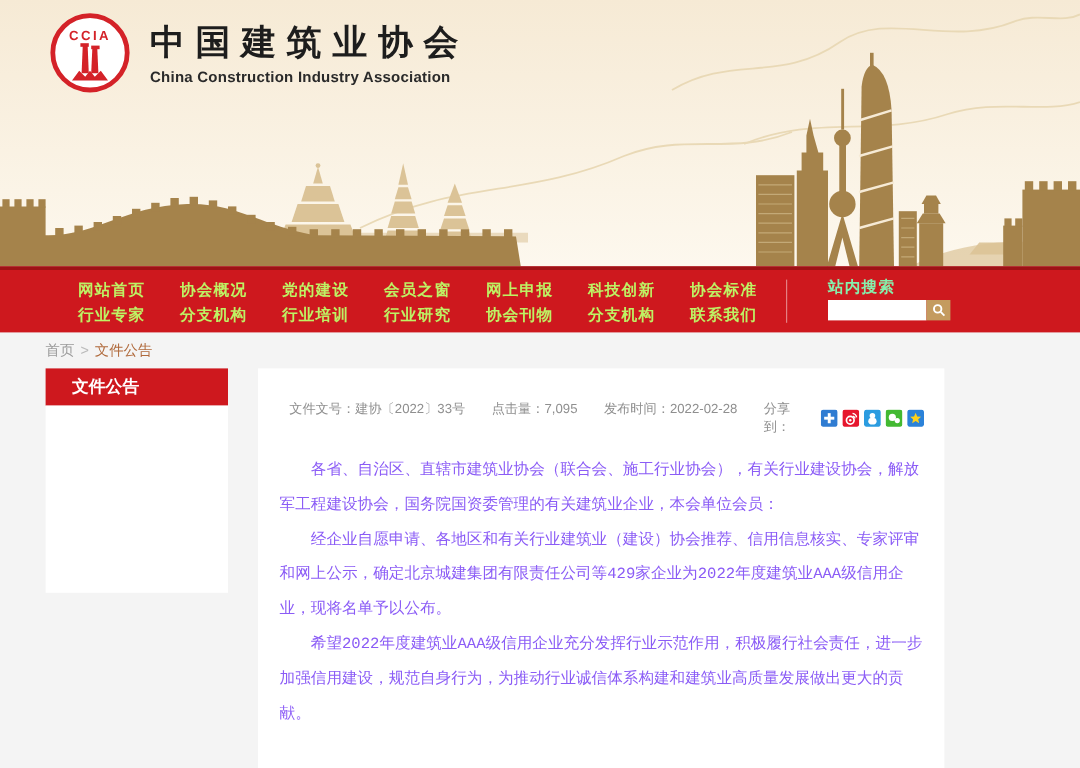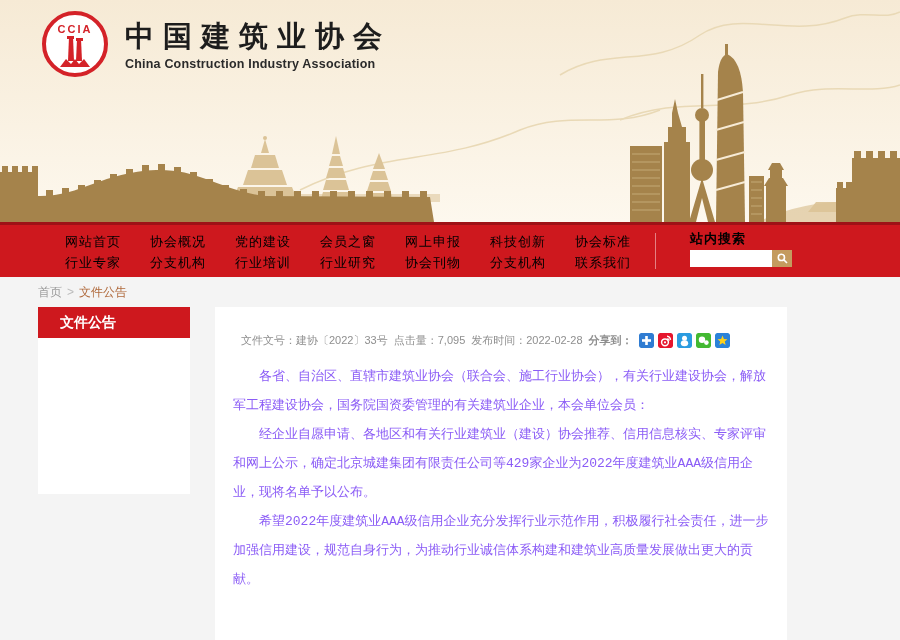--- a/index.html
+++ b/index.html
@@ -11,42 +11,42 @@
   
   .banner{position:relative;height:222px;background:linear-gradient(#f6ebd6,#fcf6ea);overflow:hidden;}
   .banner .skyline{position:absolute;left:0;top:0;width:900px;height:222px;display:block;}
   .brand{position:absolute;left:40px;top:9px;display:flex;align-items:center;gap:15px;z-index:2;}
   .brand .logo{width:70px;height:70px;display:block;}
   .brand-text .cn{font-size:29px;font-weight:bold;color:#1d1d1d;letter-spacing:9px;line-height:36px;}
   .brand-text .en{font-size:12.5px;font-weight:bold;color:#2a2a2a;letter-spacing:.2px;margin-top:3px;}
   
   .navbar{position:relative;height:52px;background:#ce181e;border-top:3px solid #9e1216;}
   .nav-links{position:absolute;left:65px;top:6px;display:grid;grid-template-columns:repeat(7,85px);grid-auto-rows:21px;}
-  .nav-link{color:#000000;font-size:13px;font-weight:normal;letter-spacing:1px;text-decoration:none;line-height:21px;cursor:pointer;}
+  .nav-link{color:#bef264;font-size:13px;font-weight:bold;letter-spacing:1px;text-decoration:none;line-height:21px;cursor:pointer;}
   .nav-divider{position:absolute;left:655px;top:8px;width:1px;height:36px;background:rgba(255,255,255,.45);}
-  .search-label{position:absolute;left:690px;top:5px;color:#000000;font-size:13px;font-weight:bold;letter-spacing:1px;}
+  .search-label{position:absolute;left:690px;top:5px;color:#86efac;font-size:13px;font-weight:bold;letter-spacing:1px;}
   .search-row{position:absolute;left:690px;top:25px;display:flex;align-items:center;}
   .search-input{width:76px;height:17px;border:none;outline:none;background:#fff;padding:0 3px;font-size:11px;}
   .search-btn{width:20px;height:17px;border:none;background:#c49b5f;display:flex;align-items:center;justify-content:center;cursor:pointer;padding:0;}
   
   .breadcrumb{margin:8px 0 8px 38px;font-size:12px;color:#9b9b9b;height:14px;line-height:14px;}
   .breadcrumb .sep{margin:0 5px;color:#bbb;}
   .breadcrumb .cur{color:#b06a3c;}
   .breadcrumb .home{color:#9b9b9b;text-decoration:none;cursor:pointer;}
   
   .content{display:flex;align-items:flex-start;padding-left:38px;}
   .sidebar{width:152px;margin-right:25px;flex:none;}
   .sidebar-head{height:31px;background:#ce181e;color:#fff;font-size:14px;font-weight:bold;line-height:31px;padding-left:22px;cursor:pointer;}
   .sidebar-body{height:156px;background:#fff;}
   .main{width:572px;box-sizing:border-box;background:#fff;padding:16px 17px 26px 18px;min-height:340px;}
   .art-title{font-size:17px;font-weight:bold;color:#333;text-align:center;padding:6px 0 15px 0;border-bottom:1px solid #ececec;}
-  .meta{display:flex;align-items:flex-end;gap:6px;padding:10px 0 2px 8px;font-size:11px;color:#8f8f8f;}
+  .meta{display:flex;align-items:flex-start;gap:22px;padding:10px 0 2px 8px;font-size:11px;color:#8f8f8f;}
   .meta .item{white-space:nowrap;}
   .share{display:flex;align-items:center;gap:4px;}
-  .share .lbl{margin-right:2px;font-weight:bold;}
+  .share .lbl{margin-right:2px;}
   .share-icon{width:15px;height:15px;border-radius:2px;display:block;cursor:pointer;}
   .article-body{margin-top:12px;}
   .article-body p{font-family:Liberation Mono, monospace;font-size:13px;color:#8b5cf6;line-height:29px;text-indent:2em;margin:0;}
 </style>
 </head>
 <body>
 
 <div class="banner">
   <svg class="skyline" viewBox="0 0 900 222" preserveAspectRatio="none">
     <defs>

